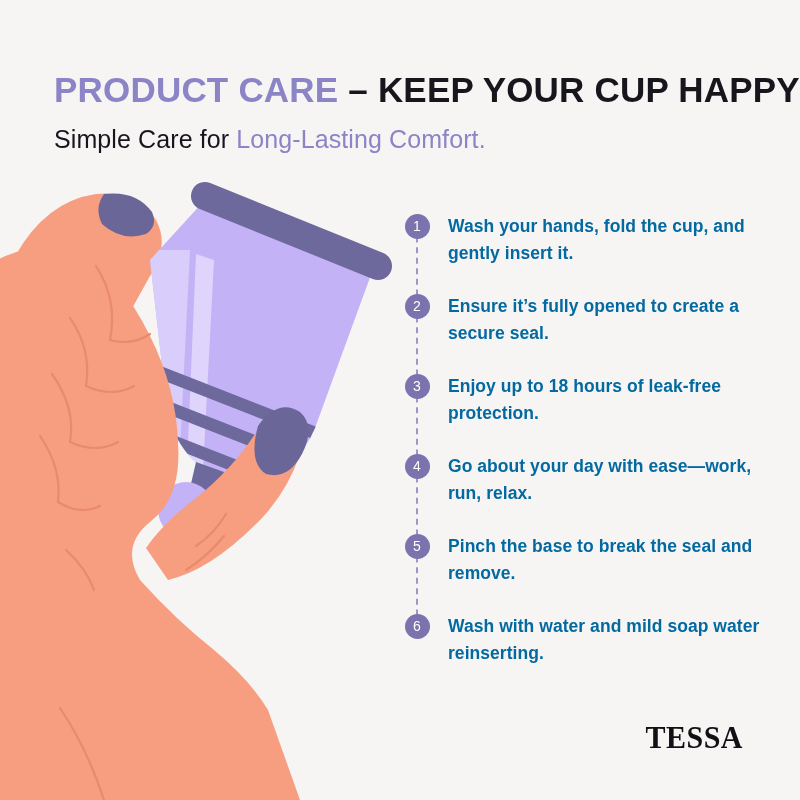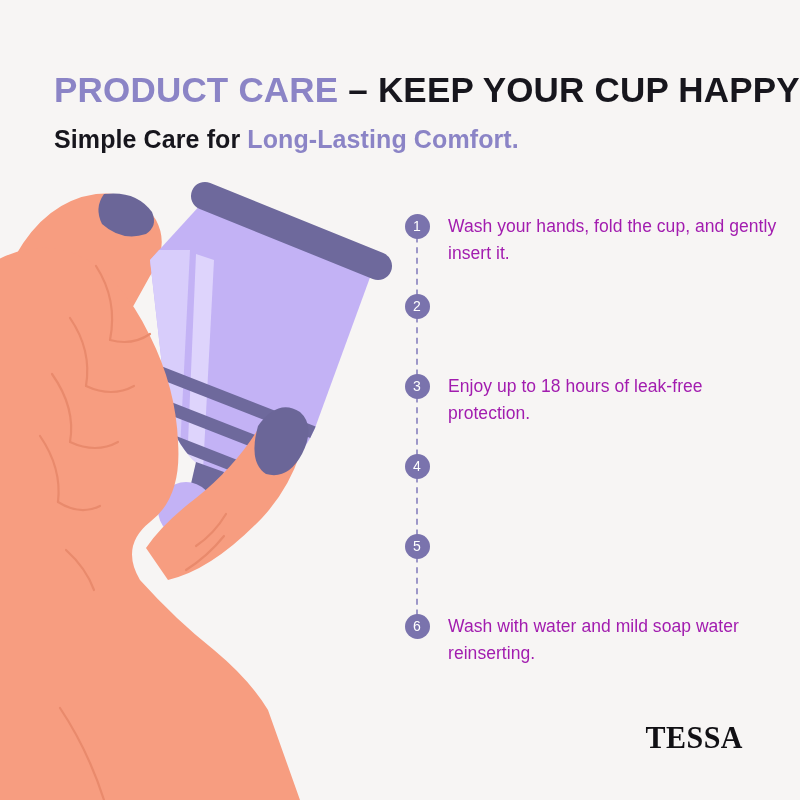--- a/index.html
+++ b/index.html
@@ -32,21 +32,21 @@
     margin: 0;
     white-space: nowrap;
   }
   .title .accent { color: #8b84c6; font-weight: bold; }
   .title .dark   { color: #17161d; font-weight: 700; }
   .title .dash   { color: #17161d; font-weight: 700; }
 
   .subtitle {
     margin: 14px 0 0 0;
     font-size: 25px;
-    font-weight: 700;
+    font-weight: 400;
     line-height: 1.2;
     letter-spacing: 0.1px;
     white-space: nowrap;
   }
   .subtitle .dark   { color: #17161d; }
   .subtitle .accent { color: #8b84c6; }
   .subtitle .period { color: #8b84c6; }
 
   
   .illustration {
@@ -105,23 +105,24 @@
     border-left: 2px dashed #9d97c8;
     transform: translateX(-1px);
   }
   .step:last-child .connector { display: none; }
 
   .step-text {
     flex: 1 1 auto;
     padding-left: 14px;
     font-size: 17.5px;
     line-height: 1.52;
-    color: #a21caf;
+    color: #0369a1;
     letter-spacing: 0.05px;
     padding-top: 1px;
+    font-weight: bold;
   }
 
   
   .brand {
     position: absolute;
     right: 57px;
     bottom: 47px;
     font-family: "Liberation Serif", serif;
     font-weight: 700;
     font-size: 30px;
@@ -242,42 +243,45 @@
         <div class="dot">1</div>
       </div>
       <div class="step-text">Wash your hands, fold the cup, and gently insert it.</div>
     </div>
 
     <div class="step">
       <div class="step-marker">
         <div class="connector"></div>
         <div class="dot">2</div>
       </div>
+      <div class="step-text">Ensure it’s fully opened to create a secure seal.</div>
     </div>
 
     <div class="step">
       <div class="step-marker">
         <div class="connector"></div>
         <div class="dot">3</div>
       </div>
       <div class="step-text">Enjoy up to 18 hours of leak-free protection.</div>
     </div>
 
     <div class="step">
       <div class="step-marker">
         <div class="connector"></div>
         <div class="dot">4</div>
       </div>
+      <div class="step-text">Go about your day with ease—work, run, relax.</div>
     </div>
 
     <div class="step">
       <div class="step-marker">
         <div class="connector"></div>
         <div class="dot">5</div>
       </div>
+      <div class="step-text">Pinch the base to break the seal and remove.</div>
     </div>
 
     <div class="step">
       <div class="step-marker">
 
         <div class="dot">6</div>
       </div>
       <div class="step-text">Wash with water and mild soap water reinserting.</div>
     </div>
 

